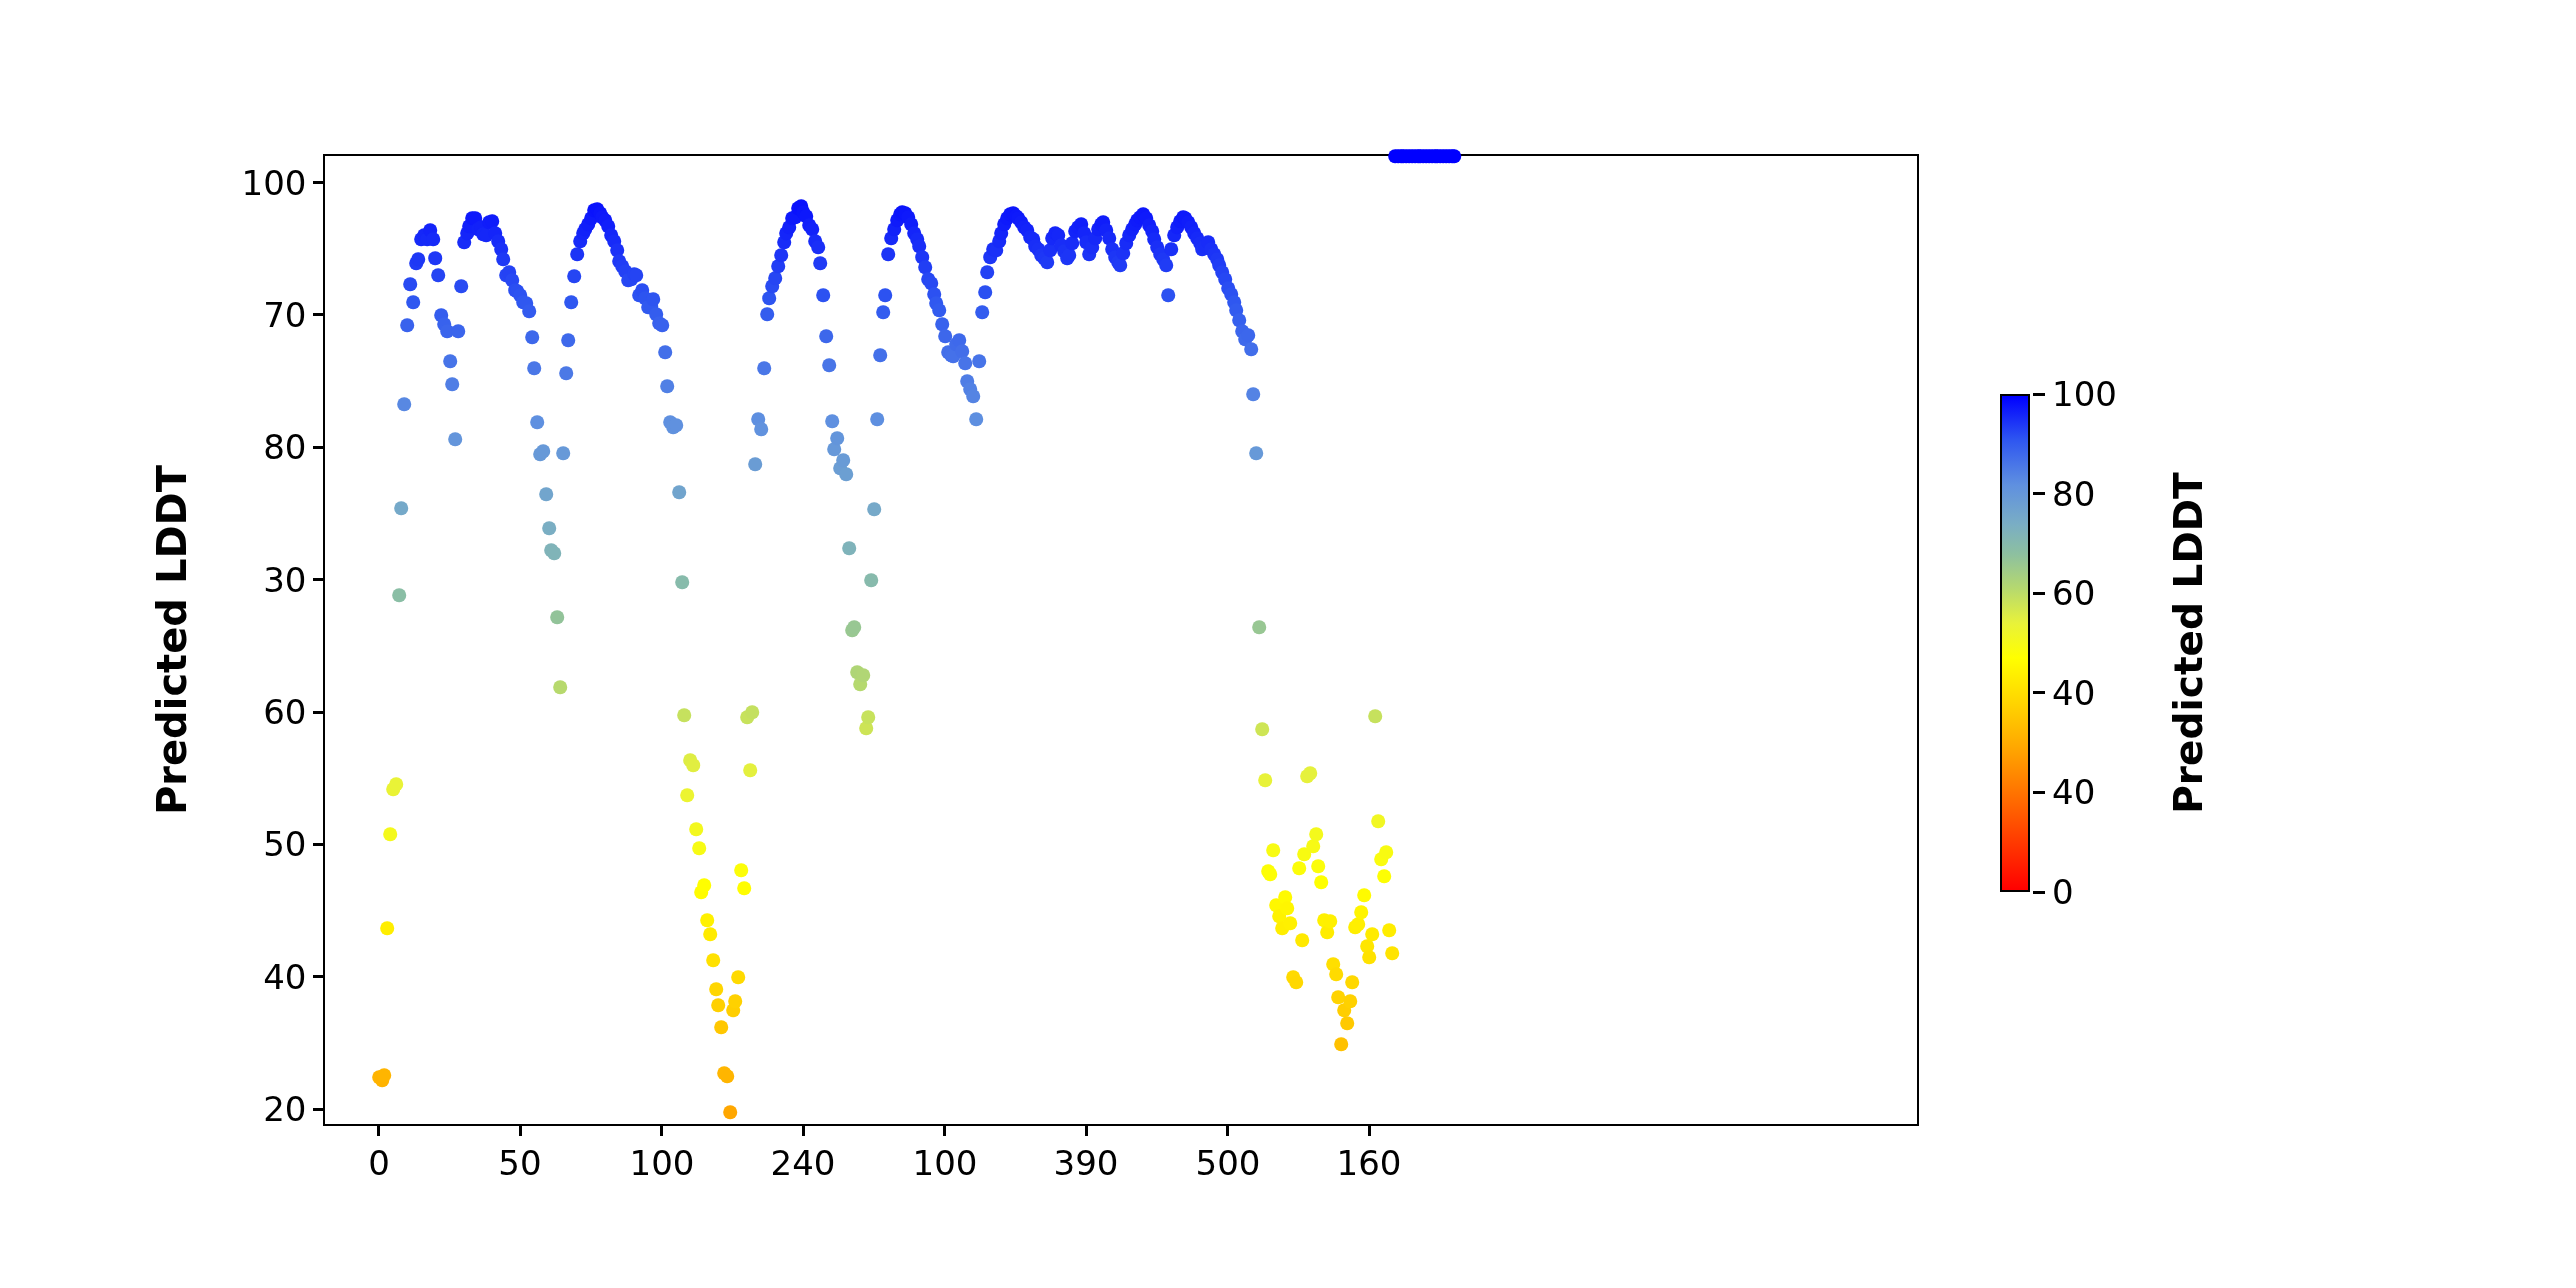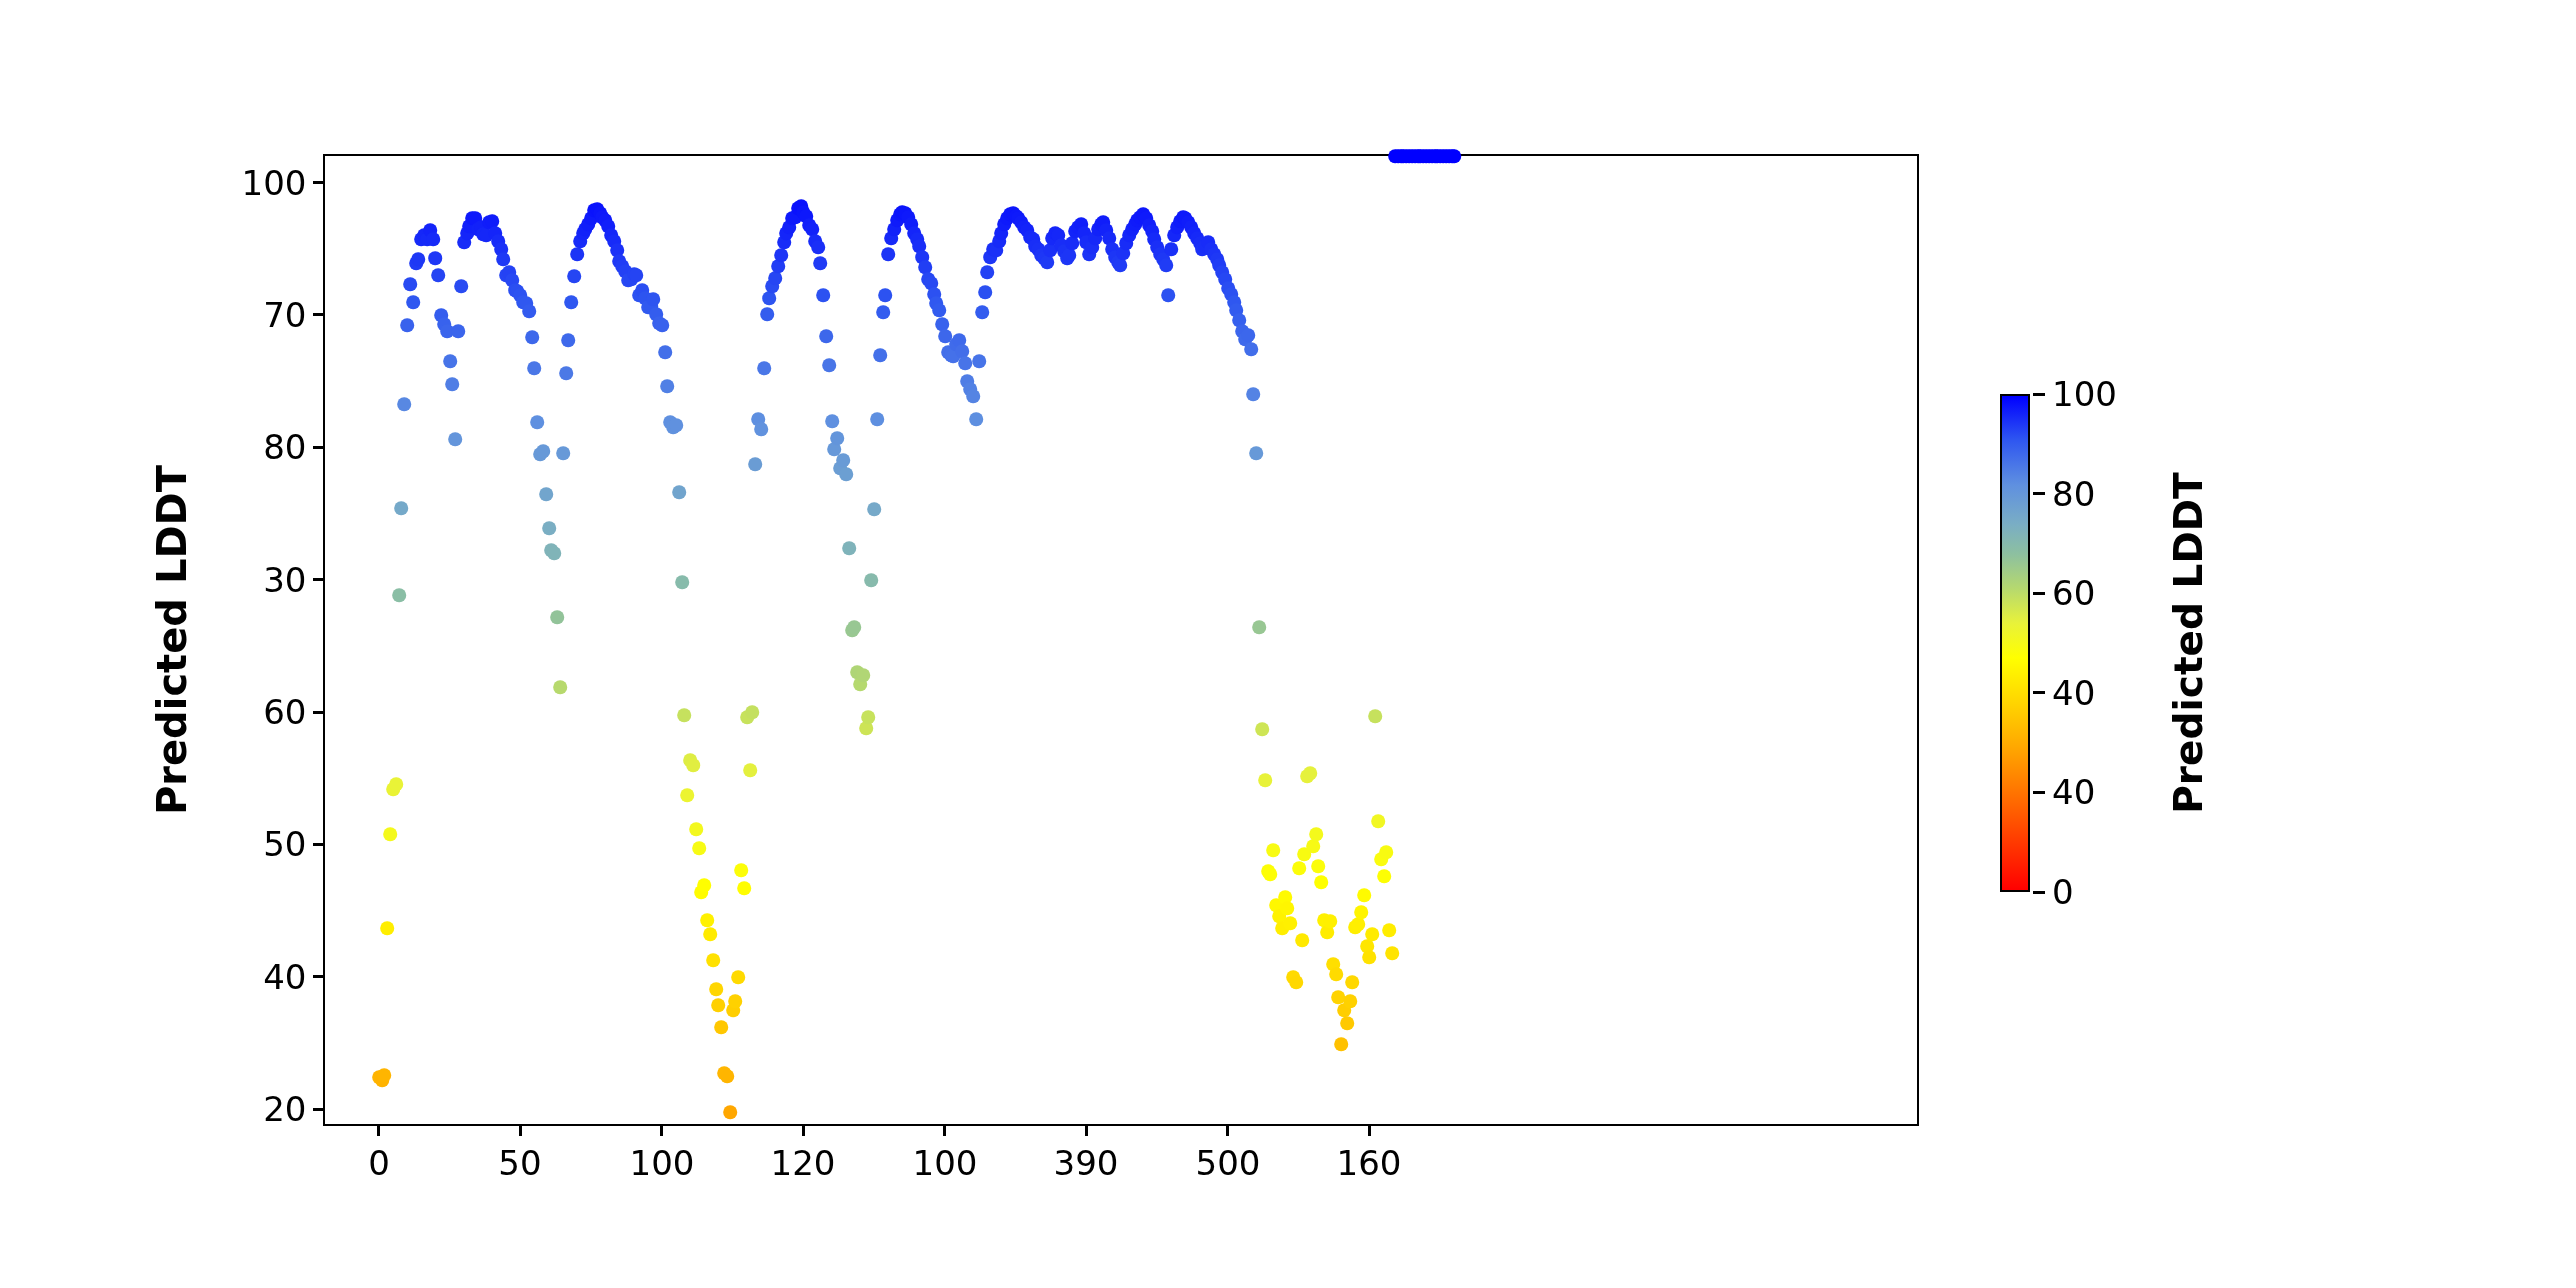--- a/index.html
+++ b/index.html
@@ -521,21 +521,21 @@
       <div class="ytick-label" style="top: 821px;">40</div>
       <div class="ytick-line" style="top: 952px;"></div>
       <div class="ytick-label" style="top: 953px;">20</div>
       <div class="xtick-line" style="left: 52px;"></div>
       <div class="xtick-label" style="left: 54px;">0</div>
       <div class="xtick-line" style="left: 194px;"></div>
       <div class="xtick-label" style="left: 195px;">50</div>
       <div class="xtick-line" style="left: 335px;"></div>
       <div class="xtick-label" style="left: 337px;">100</div>
       <div class="xtick-line" style="left: 477px;"></div>
-      <div class="xtick-label" style="left: 478px;">120</div>
+      <div class="xtick-label" style="left: 478px;">240</div>
       <div class="xtick-line" style="left: 618px;"></div>
       <div class="xtick-label" style="left: 620px;">100</div>
       <div class="xtick-line" style="left: 760px;"></div>
       <div class="xtick-label" style="left: 761px;">390</div>
       <div class="xtick-line" style="left: 901px;"></div>
       <div class="xtick-label" style="left: 903px;">500</div>
       <div class="xtick-line" style="left: 1043px;"></div>
       <div class="xtick-label" style="left: 1044px;">160</div>
     </div>
 

